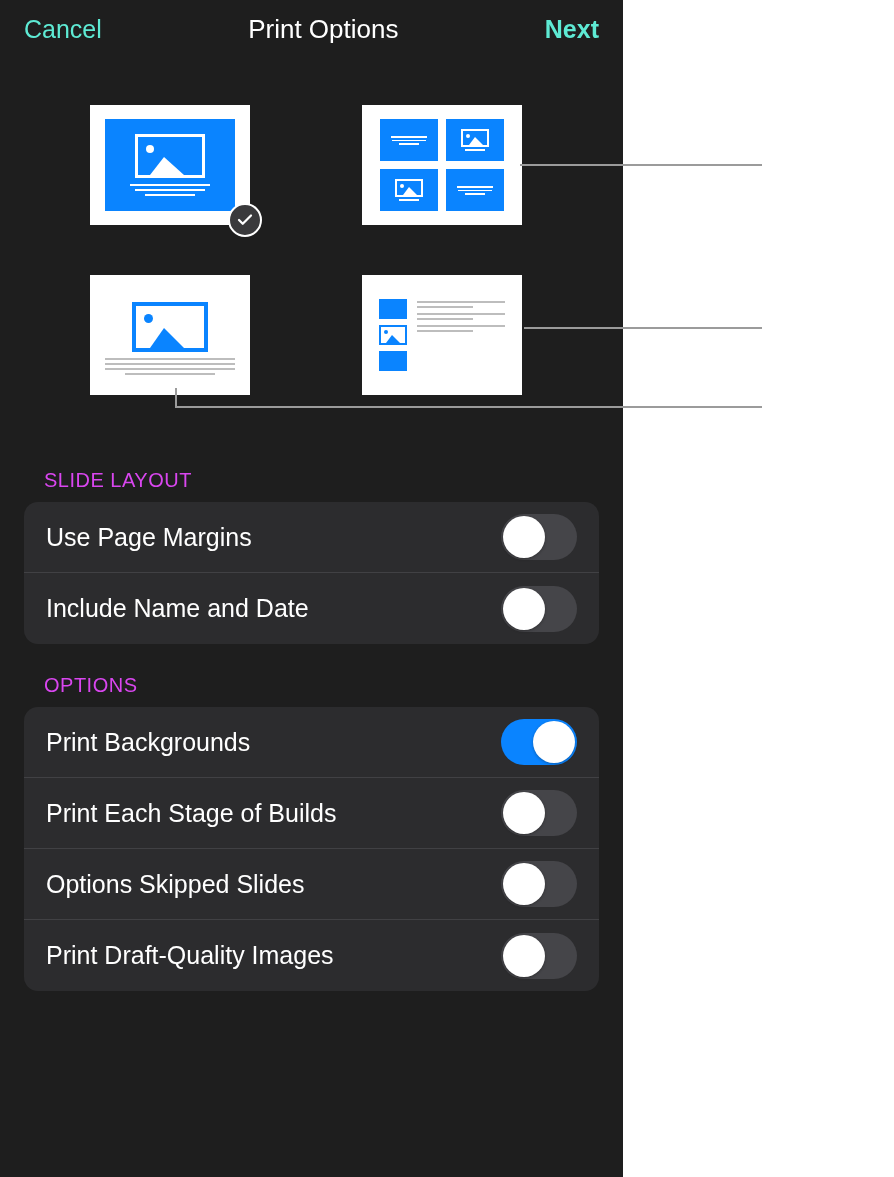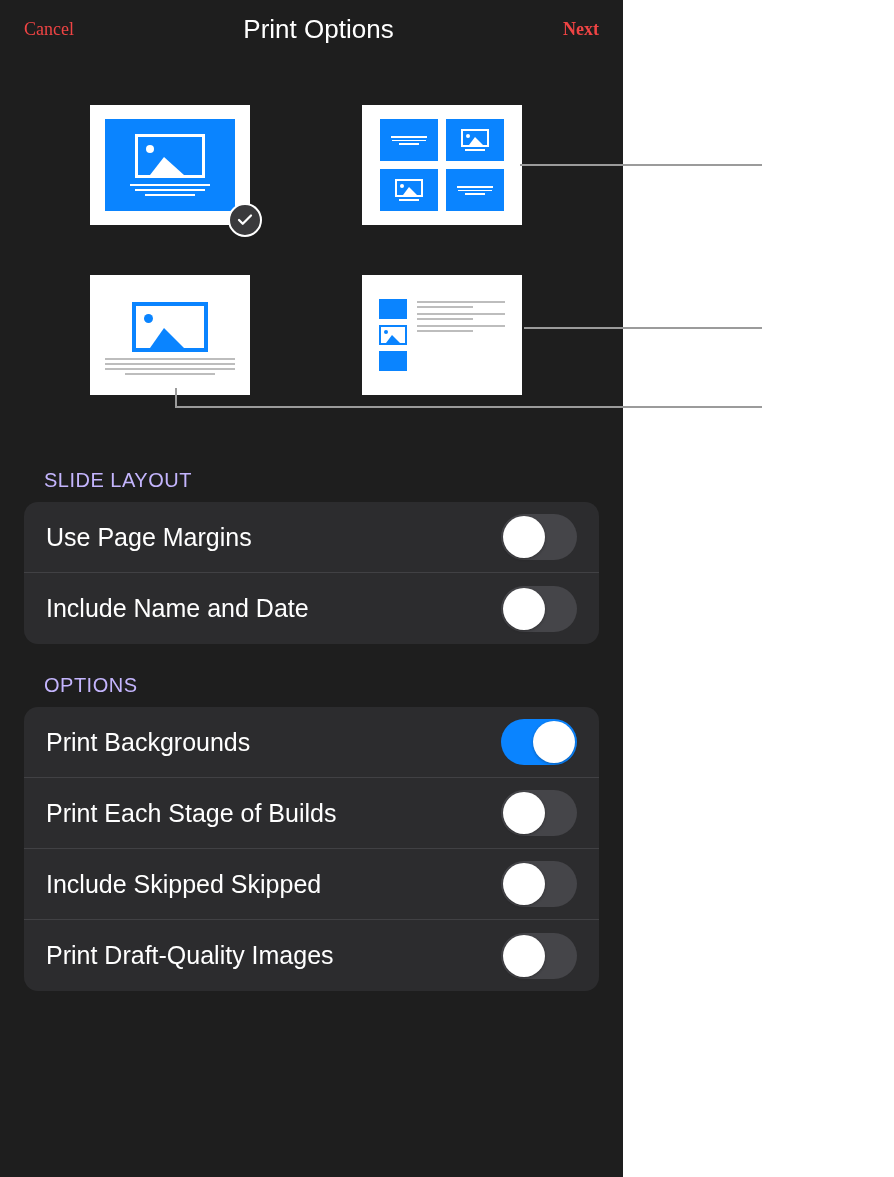--- a/index.html
+++ b/index.html
@@ -19,26 +19,26 @@
     color: #fff;
     overflow: hidden;
   }
   .header {
     display: flex;
     justify-content: space-between;
     align-items: center;
     padding: 14px 24px 10px 24px;
   }
   .nav-btn {
-    color: #ef4444;
-    font-size: 18px;
+    color: #5eead4;
+    font-size: 25px;
     background: none;
     border: none;
     cursor: pointer;
-    font-family: Liberation Serif, serif;
+    font-family: Liberation Sans, sans-serif;
   }
   .nav-btn.next { font-weight: 600; }
   .title {
     font-size: 26px;
     font-weight: 400;
     color: #fff;
   }
   .layouts {
     display: grid;
     grid-template-columns: 1fr 1fr;
@@ -146,21 +146,21 @@
   .l4-thumbs .t.mid { position:relative; background:#fff; border:2px solid #0a84ff;}
   .l4-thumbs .t.mid::before{content:"";position:absolute;left:3px;top:3px;width:4px;height:4px;border-radius:50%;background:#0a84ff;}
   .l4-thumbs .t.mid::after{content:"";position:absolute;left:5px;bottom:0;width:0;height:0;border-left:6px solid transparent;border-right:8px solid transparent;border-bottom:8px solid #0a84ff;}
   .l4-lines { display:flex; flex-direction:column; gap:5px; flex:1; padding-top:2px;}
   .l4-lines .grp { display:flex; flex-direction:column; gap:3px;}
   .l4-lines .grp div { height:2px; background:#bdbdbd; width:88px;}
   .l4-lines .grp div:last-child{width:56px;}
 
   .section-header {
     font-size: 20px;
-    color: #c4b5fd;
+    color: #d946ef;
     letter-spacing: 0.5px;
     padding: 30px 44px 10px 44px;
   }
   .section-header.first { padding-top: 34px;}
   .group {
     margin: 0 24px;
     background: #2c2c2e;
     border-radius: 14px;
     overflow: hidden;
   }
@@ -331,21 +331,21 @@
           <span class="knob"></span>
         </button>
     </div>
     <div class="row">
       <span class="row-label">Print Each Stage of Builds</span>
       <button class="switch">
           <span class="knob"></span>
         </button>
     </div>
     <div class="row">
-      <span class="row-label">Include Skipped Skipped</span>
+      <span class="row-label">Options Skipped Slides</span>
       <button class="switch">
           <span class="knob"></span>
         </button>
     </div>
     <div class="row">
       <span class="row-label">Print Draft-Quality Images</span>
       <button class="switch">
           <span class="knob"></span>
         </button>
     </div>

